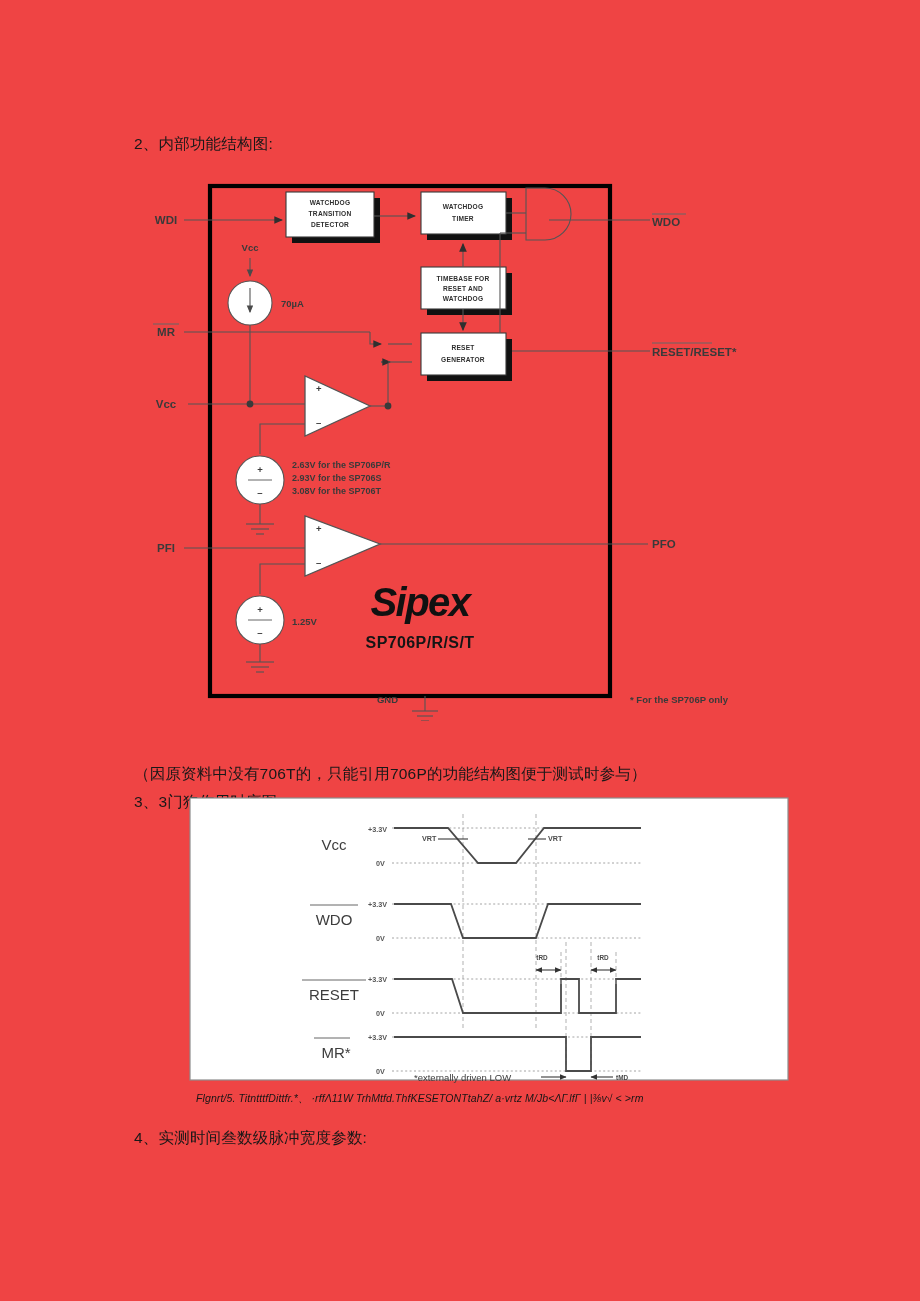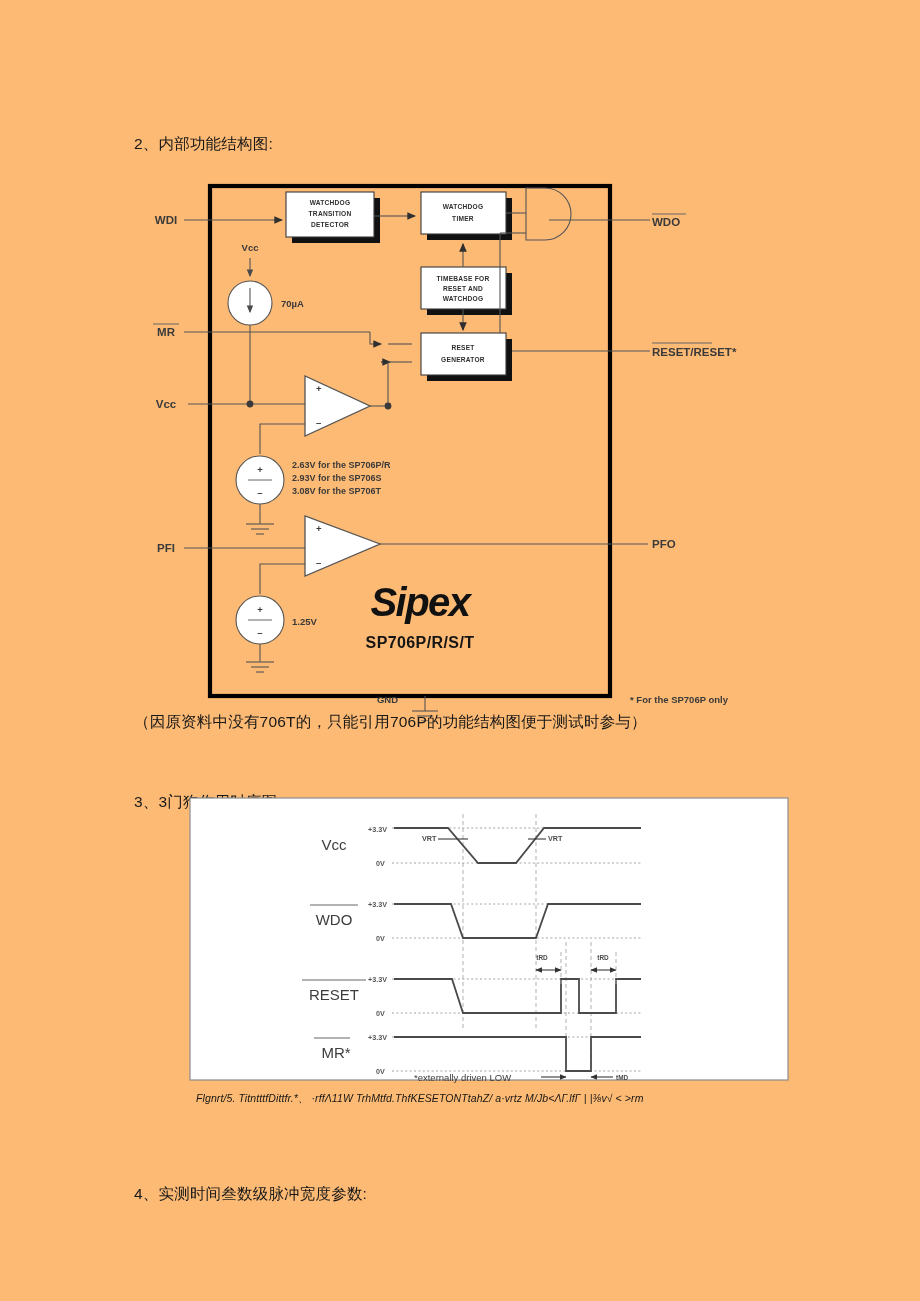--- a/index.html
+++ b/index.html
@@ -12,36 +12,36 @@
     width: 920px;
     height: 1301px;
     position: relative;
     font-family: "Liberation Sans", "DejaVu Sans", sans-serif;
     color: #1a1a1a;
     overflow: hidden;
   }
   .page {
     position: absolute;
     inset: 0;
-    background: #fdba74;
+    background: #ef4444;
   }
 
   
   .doc-line {
     position: absolute;
     font-size: 15.5px;
     line-height: 20px;
     color: #181818;
     white-space: nowrap;
     letter-spacing: 0.2px;
   }
   .heading-2 { left: 134px; top: 134px; }
-  .note-line { left: 134px; top: 712px; }
+  .note-line { left: 134px; top: 764px; }
   .heading-3 { left: 134px; top: 776px; margin-top: 16px; }
-  .heading-4 { left: 134px; top: 1184px; }
+  .heading-4 { left: 134px; top: 1128px; }
 
   
   .fig-block {
     position: absolute;
     left: 140px;
     top: 176px;
     width: 640px;
     height: 545px;
   }
   .fig-block svg { display: block; }

